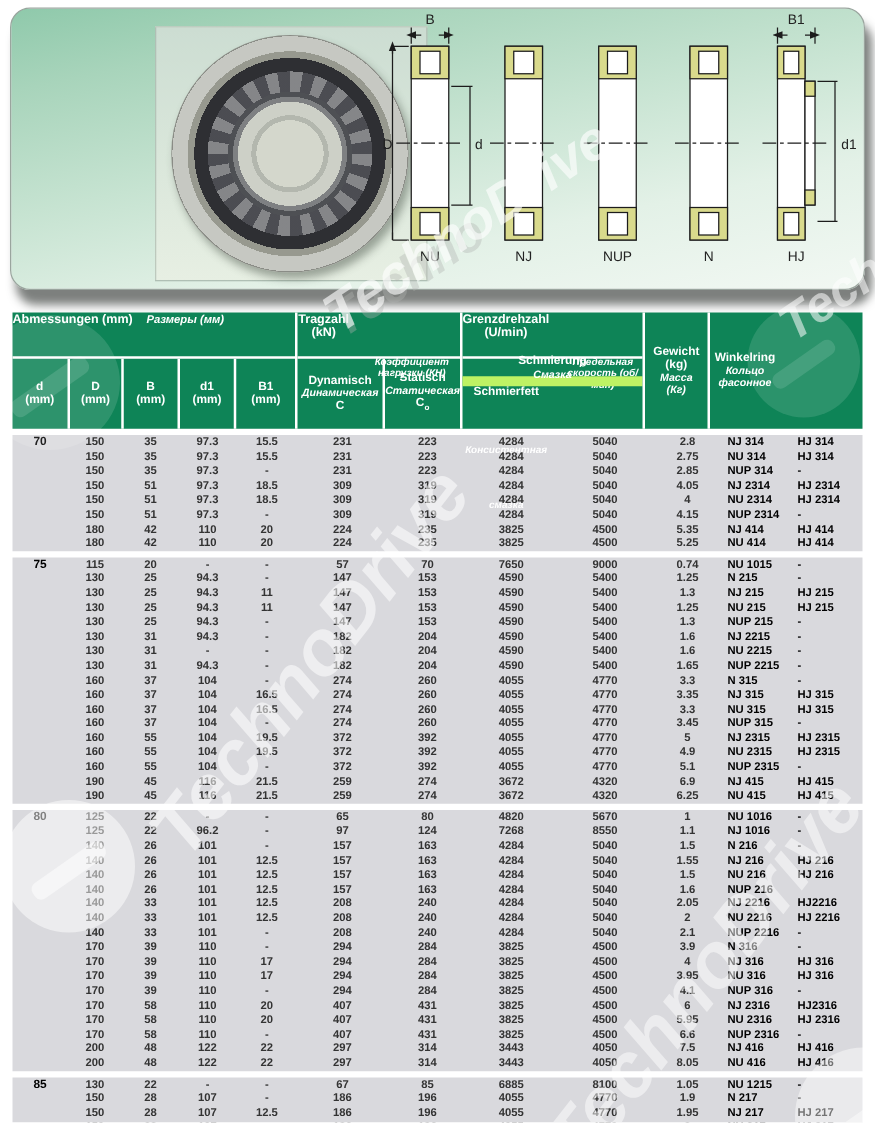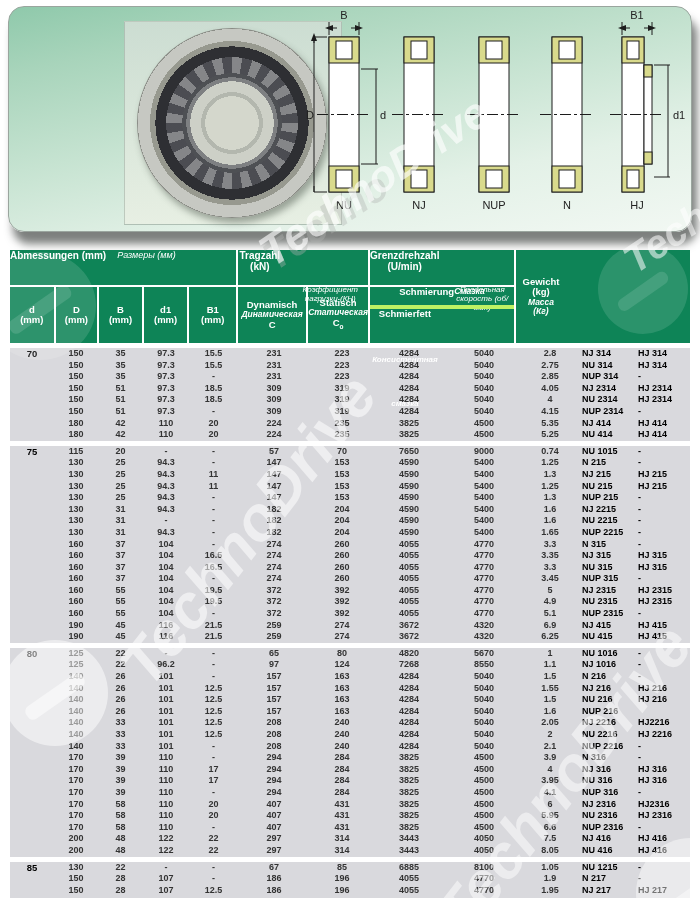--- a/index.html
+++ b/index.html
@@ -47,32 +47,32 @@
   .tbl{position:absolute;left:10px;top:250px;width:680px;}
   .thead{display:flex;height:93px;background:#0e8457;color:#fff;}
   .hgroup{display:flex;flex-direction:column;box-sizing:border-box;}
   .hcol{box-sizing:border-box;display:flex;flex-direction:column;justify-content:center;text-align:center;}
   .bL{border-left:2px solid #fff;}
   .gtitle{height:37px;box-sizing:border-box;border-bottom:2px solid #fff;
           display:flex;flex-direction:row;justify-content:flex-start;text-align:center;}
   .subrow{flex:1;display:flex;}
   .subcell{box-sizing:border-box;display:flex;flex-direction:column;justify-content:center;text-align:center;}
   .de{font-weight:bold;font-size:10px;line-height:11px;}
-  .ru{font-weight:normal;font-style:italic;font-size:9px;line-height:10px;padding-left:11px;}
+  .ru{font-weight:bold;font-style:italic;font-size:9px;line-height:10px;padding-left:11px;}
   .sde{font-weight:bold;font-size:9.5px;line-height:10.5px;}
   .sru{font-weight:bold;font-style:italic;font-size:8.5px;line-height:9.5px;}
   .tiny{font-size:8px;line-height:9px;margin-top:35px;}
   sub{font-size:6.5px;}
   .w226{width:226px}.w132{width:132px}.w146{width:146px}
   .w72{width:72px}.w64{width:64px}.w70{width:70px}.w80{width:80px}
   .w52{width:52px}.w56{width:56px}.w58{width:58px}
   .w44{width:44px}.w45{width:45px}.w46{width:46px}.w49{width:49px}
   .schm{flex:1;display:flex;flex-direction:column;}
-  .schm-title{height:22px;box-sizing:border-box;border-bottom:4px solid #bef264;
-              display:flex;flex-direction:row;justify-content:center;text-align:center;}
+  .schm-title{height:22px;box-sizing:border-box;border-bottom:8px solid #bef264;
+              display:flex;flex-direction:column;justify-content:center;text-align:center;}
   .schm-sub{flex:1;display:flex;}
 
   .tbody{margin-top:5px;}
   .section{background:#d9d9dd;margin-bottom:5px;}
   .trow{display:grid;grid-template-columns:44px 44px 45px 46px 49px 72px 64px 70px 80px 52px 56px 58px;
         height:11.6px;align-items:center;}
   .cell{font-size:9px;font-weight:bold;color:#333;text-align:center;line-height:11.6px;
         overflow:hidden;white-space:nowrap;}
   .cell.dcol{color:#000;font-size:9.5px;}
   .cell.desig{text-align:left;padding-left:6px;color:#000;}
@@ -255,20 +255,25 @@
       </div>
 
       <div class="hcol w52 bL">
         <span class="sde">Gewicht</span>
         <span class="sde">(kg)</span>
         <span class="sru">Масса</span>
         <span class="sru">(Кг)</span>
       </div>
 
 
+      <div class="hcol w58 bL">
+        <span class="sde">Winkelring</span>
+        <span class="sru">Кольцо</span>
+        <span class="sru">фасонное</span>
+      </div>
     </div>
 
     <div class="tbody">
         <div class="section">
           <div class="trow">
             <div class="cell dcol">70</div>
             <div class="cell">150</div>
             <div class="cell">35</div>
             <div class="cell">97.3</div>
             <div class="cell">15.5</div>

